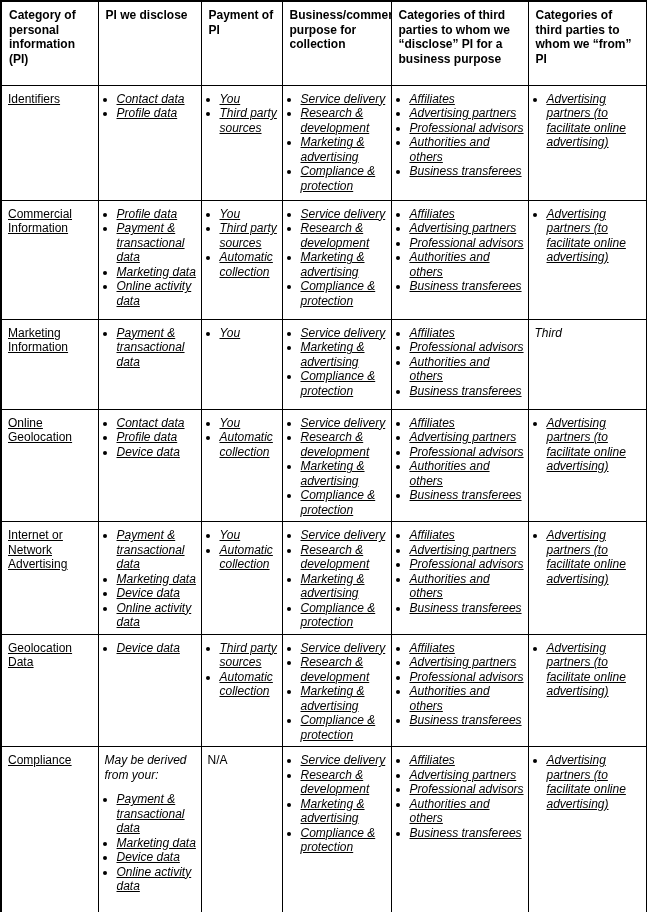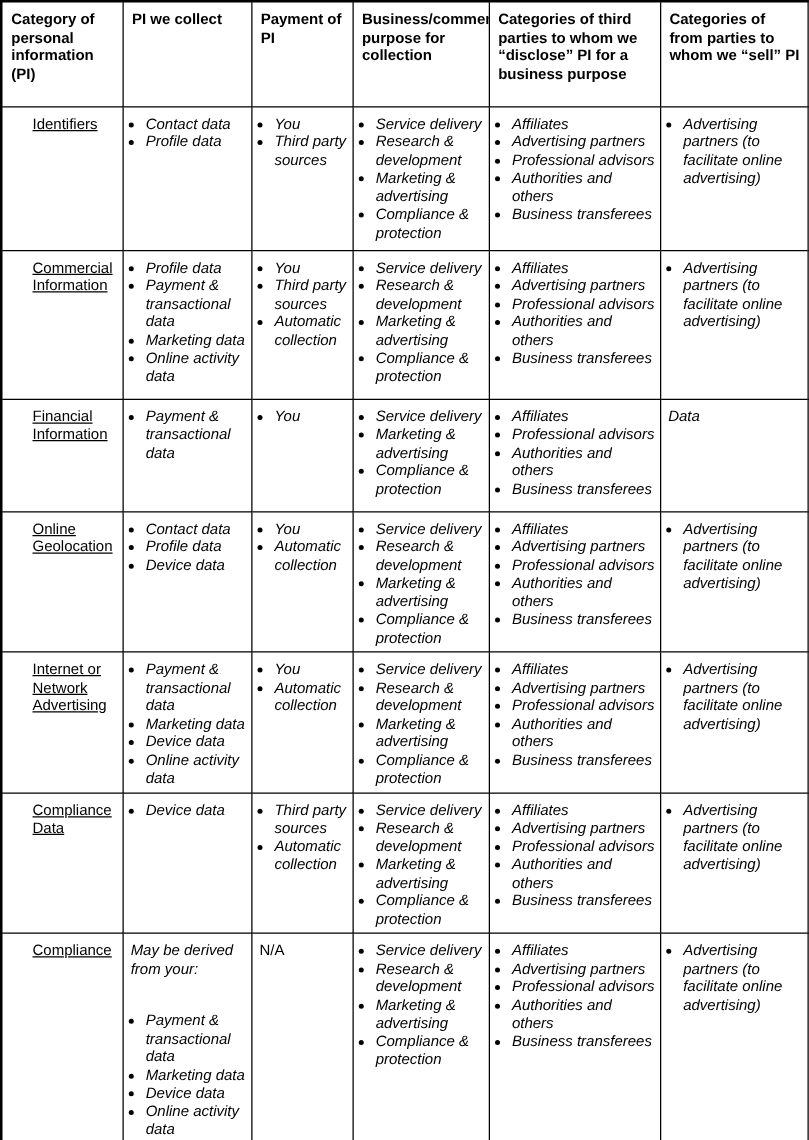--- a/index.html
+++ b/index.html
@@ -27,34 +27,36 @@
     padding: 6px 4px 4px 7px;
   }
   td {
     font-size: 12px;
     line-height: 14.5px;
     font-style: italic;
     padding: 6px 3px 4px 6px;
   }
   td.cat-cell {
     font-style: normal;
-    padding-left: 24px;
+    padding-left: 6px;
+    text-decoration: underline;
   }
   .cat-cell a {
     color: #000;
     text-decoration: underline;
     cursor: pointer;
   }
   ul {
     margin: 0;
     padding-left: 12px;
     list-style: disc;
+    text-decoration: underline;
   }
   li { padding-left: 0; }
-  .intro { margin: 0 0 27px 0; }
+  .intro { margin: 0 0 10px 0; }
   .upright { font-style: normal; }
 
   thead tr { height: 84px; }
   tbody tr:nth-child(1) { height: 115px; }
   tbody tr:nth-child(2) { height: 119px; }
   tbody tr:nth-child(3) { height: 90px; }
   tbody tr:nth-child(4) { height: 111px; }
   tbody tr:nth-child(5) { height: 110px; }
   tbody tr:nth-child(6) { height: 110px; }
   tbody tr:nth-child(7) { height: 170px; }
@@ -67,25 +69,25 @@
     <col style="width:97px">
     <col style="width:103px">
     <col style="width:81px">
     <col style="width:109px">
     <col style="width:137px">
     <col style="width:119px">
   </colgroup>
   <thead>
     <tr>
       <th>Category of personal information (PI)</th>
-      <th>PI we collect</th>
+      <th>PI we disclose</th>
       <th>Payment of PI</th>
       <th>Business/commercial purpose for collection</th>
       <th>Categories of third parties to whom we “disclose” PI for a business purpose</th>
-      <th>Categories of from parties to whom we “sell” PI</th>
+      <th>Categories of third parties to whom we “from” PI</th>
     </tr>
   </thead>
   <tbody>
       <tr>
         <td class="cat-cell"><a>Identifiers</a></td>
         <td>
           <ul>
             <li>Contact data</li>
             <li>Profile data</li>
           </ul>
@@ -153,21 +155,21 @@
             <li>Business transferees</li>
           </ul>
         </td>
         <td>
           <ul>
             <li>Advertising partners (to facilitate online advertising)</li>
           </ul>
         </td>
       </tr>
       <tr>
-        <td class="cat-cell"><a>Financial Information</a></td>
+        <td class="cat-cell"><a>Marketing Information</a></td>
         <td>
           <ul>
             <li>Payment &amp; transactional data</li>
           </ul>
         </td>
         <td>
           <ul>
             <li>You</li>
           </ul>
         </td>
@@ -180,21 +182,21 @@
         </td>
         <td>
           <ul>
             <li>Affiliates</li>
             <li>Professional advisors</li>
             <li>Authorities and others</li>
             <li>Business transferees</li>
           </ul>
         </td>
         <td>
-          <div>Data</div>
+          <div>Third</div>
         </td>
       </tr>
       <tr>
         <td class="cat-cell"><a>Online Geolocation</a></td>
         <td>
           <ul>
             <li>Contact data</li>
             <li>Profile data</li>
             <li>Device data</li>
           </ul>
@@ -261,21 +263,21 @@
             <li>Business transferees</li>
           </ul>
         </td>
         <td>
           <ul>
             <li>Advertising partners (to facilitate online advertising)</li>
           </ul>
         </td>
       </tr>
       <tr>
-        <td class="cat-cell"><a>Compliance Data</a></td>
+        <td class="cat-cell"><a>Geolocation Data</a></td>
         <td>
           <ul>
             <li>Device data</li>
           </ul>
         </td>
         <td>
           <ul>
             <li>Third party sources</li>
             <li>Automatic collection</li>
           </ul>

